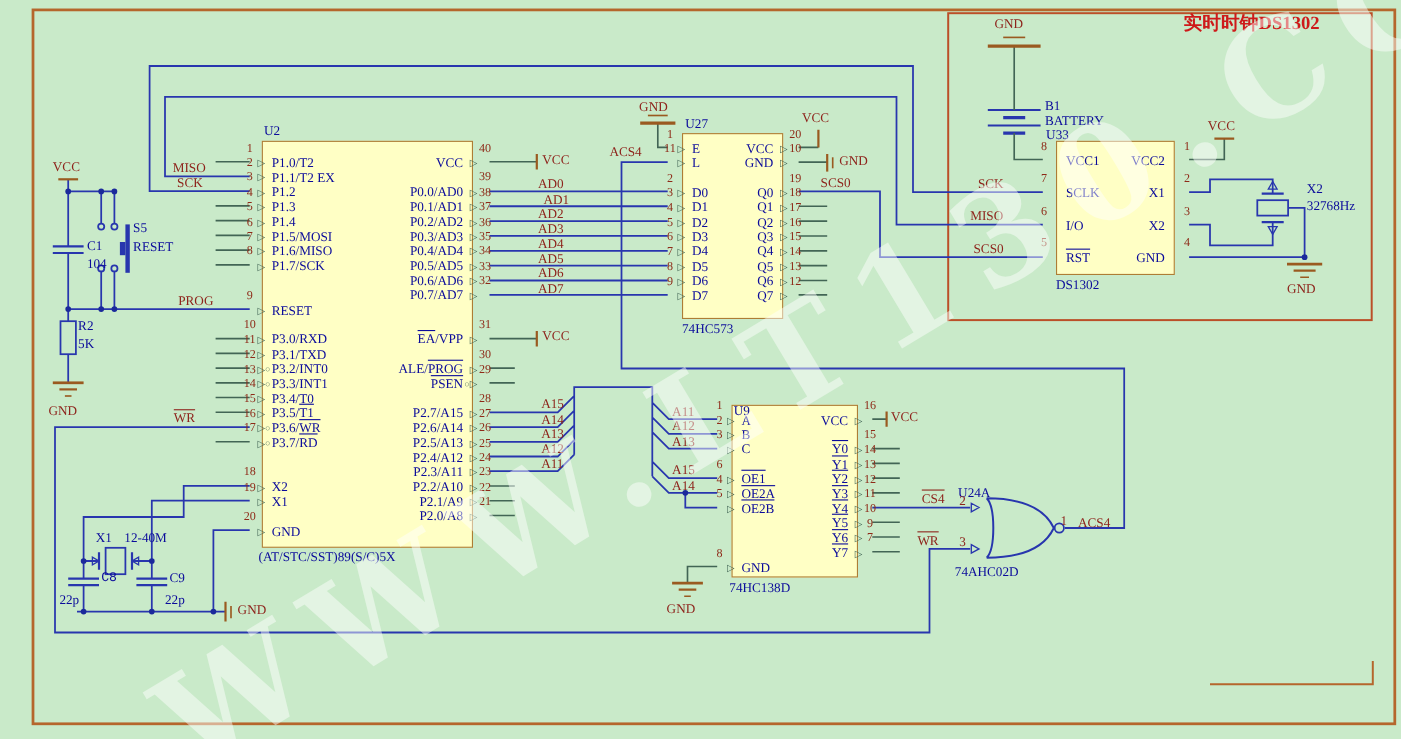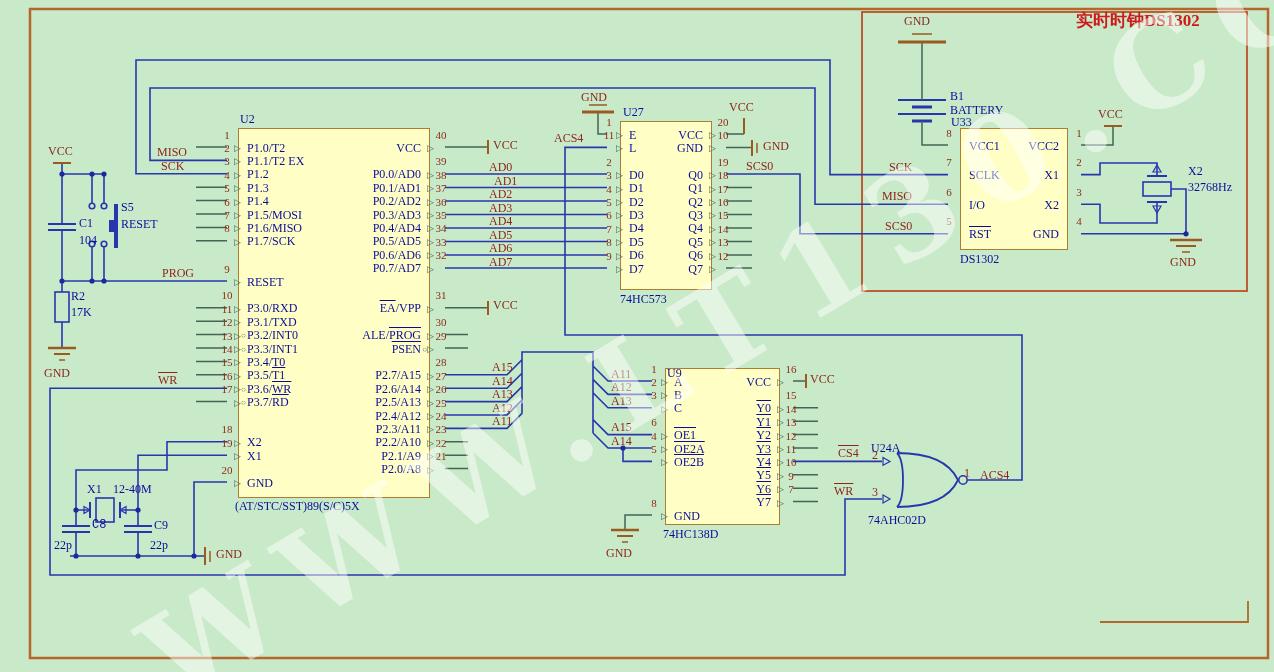--- a/index.html
+++ b/index.html
@@ -232,21 +232,21 @@
   <div class="lbl lb" style="left:871px;top:442px;">U24A</div>
   <div class="lbl lb" style="left:868px;top:514px;">74AHC02D</div>
 
   <div class="lbl lr" style="left:48px;top:145px;">VCC</div>
   <div class="lbl lr" style="left:44px;top:367px;">GND</div>
   <div class="lbl lb" style="left:79px;top:217px;">C1</div>
   <div class="lbl lb" style="left:79px;top:234px;">104</div>
   <div class="lbl lb" style="left:121px;top:201px;">S5</div>
   <div class="lbl lb" style="left:121px;top:218px;">RESET</div>
   <div class="lbl lb" style="left:71px;top:290px;">R2</div>
-  <div class="lbl lb" style="left:71px;top:306px;">17K</div>
+  <div class="lbl lb" style="left:71px;top:306px;">5K</div>
   <div class="lbl lr" style="left:157px;top:146px;">MISO</div>
   <div class="lbl lr" style="left:161px;top:160px;">SCK</div>
   <div class="lbl lr" style="left:162px;top:267px;">PROG</div>
   <div class="lbl lr" style="left:158px;top:374px;"><span class="ov">WR</span></div>
 
   <div class="lbl lb" style="left:87px;top:483px;">X1</div>
   <div class="lbl lb" style="left:113px;top:483px;">12-40M</div>
   <div class="lbl lb" style="left:92px;top:519px;font-family:Liberation Mono, monospace;">C8</div>
   <div class="lbl lb" style="left:154px;top:519px;">C9</div>
   <div class="lbl lb" style="left:54px;top:539px;">22p</div>

